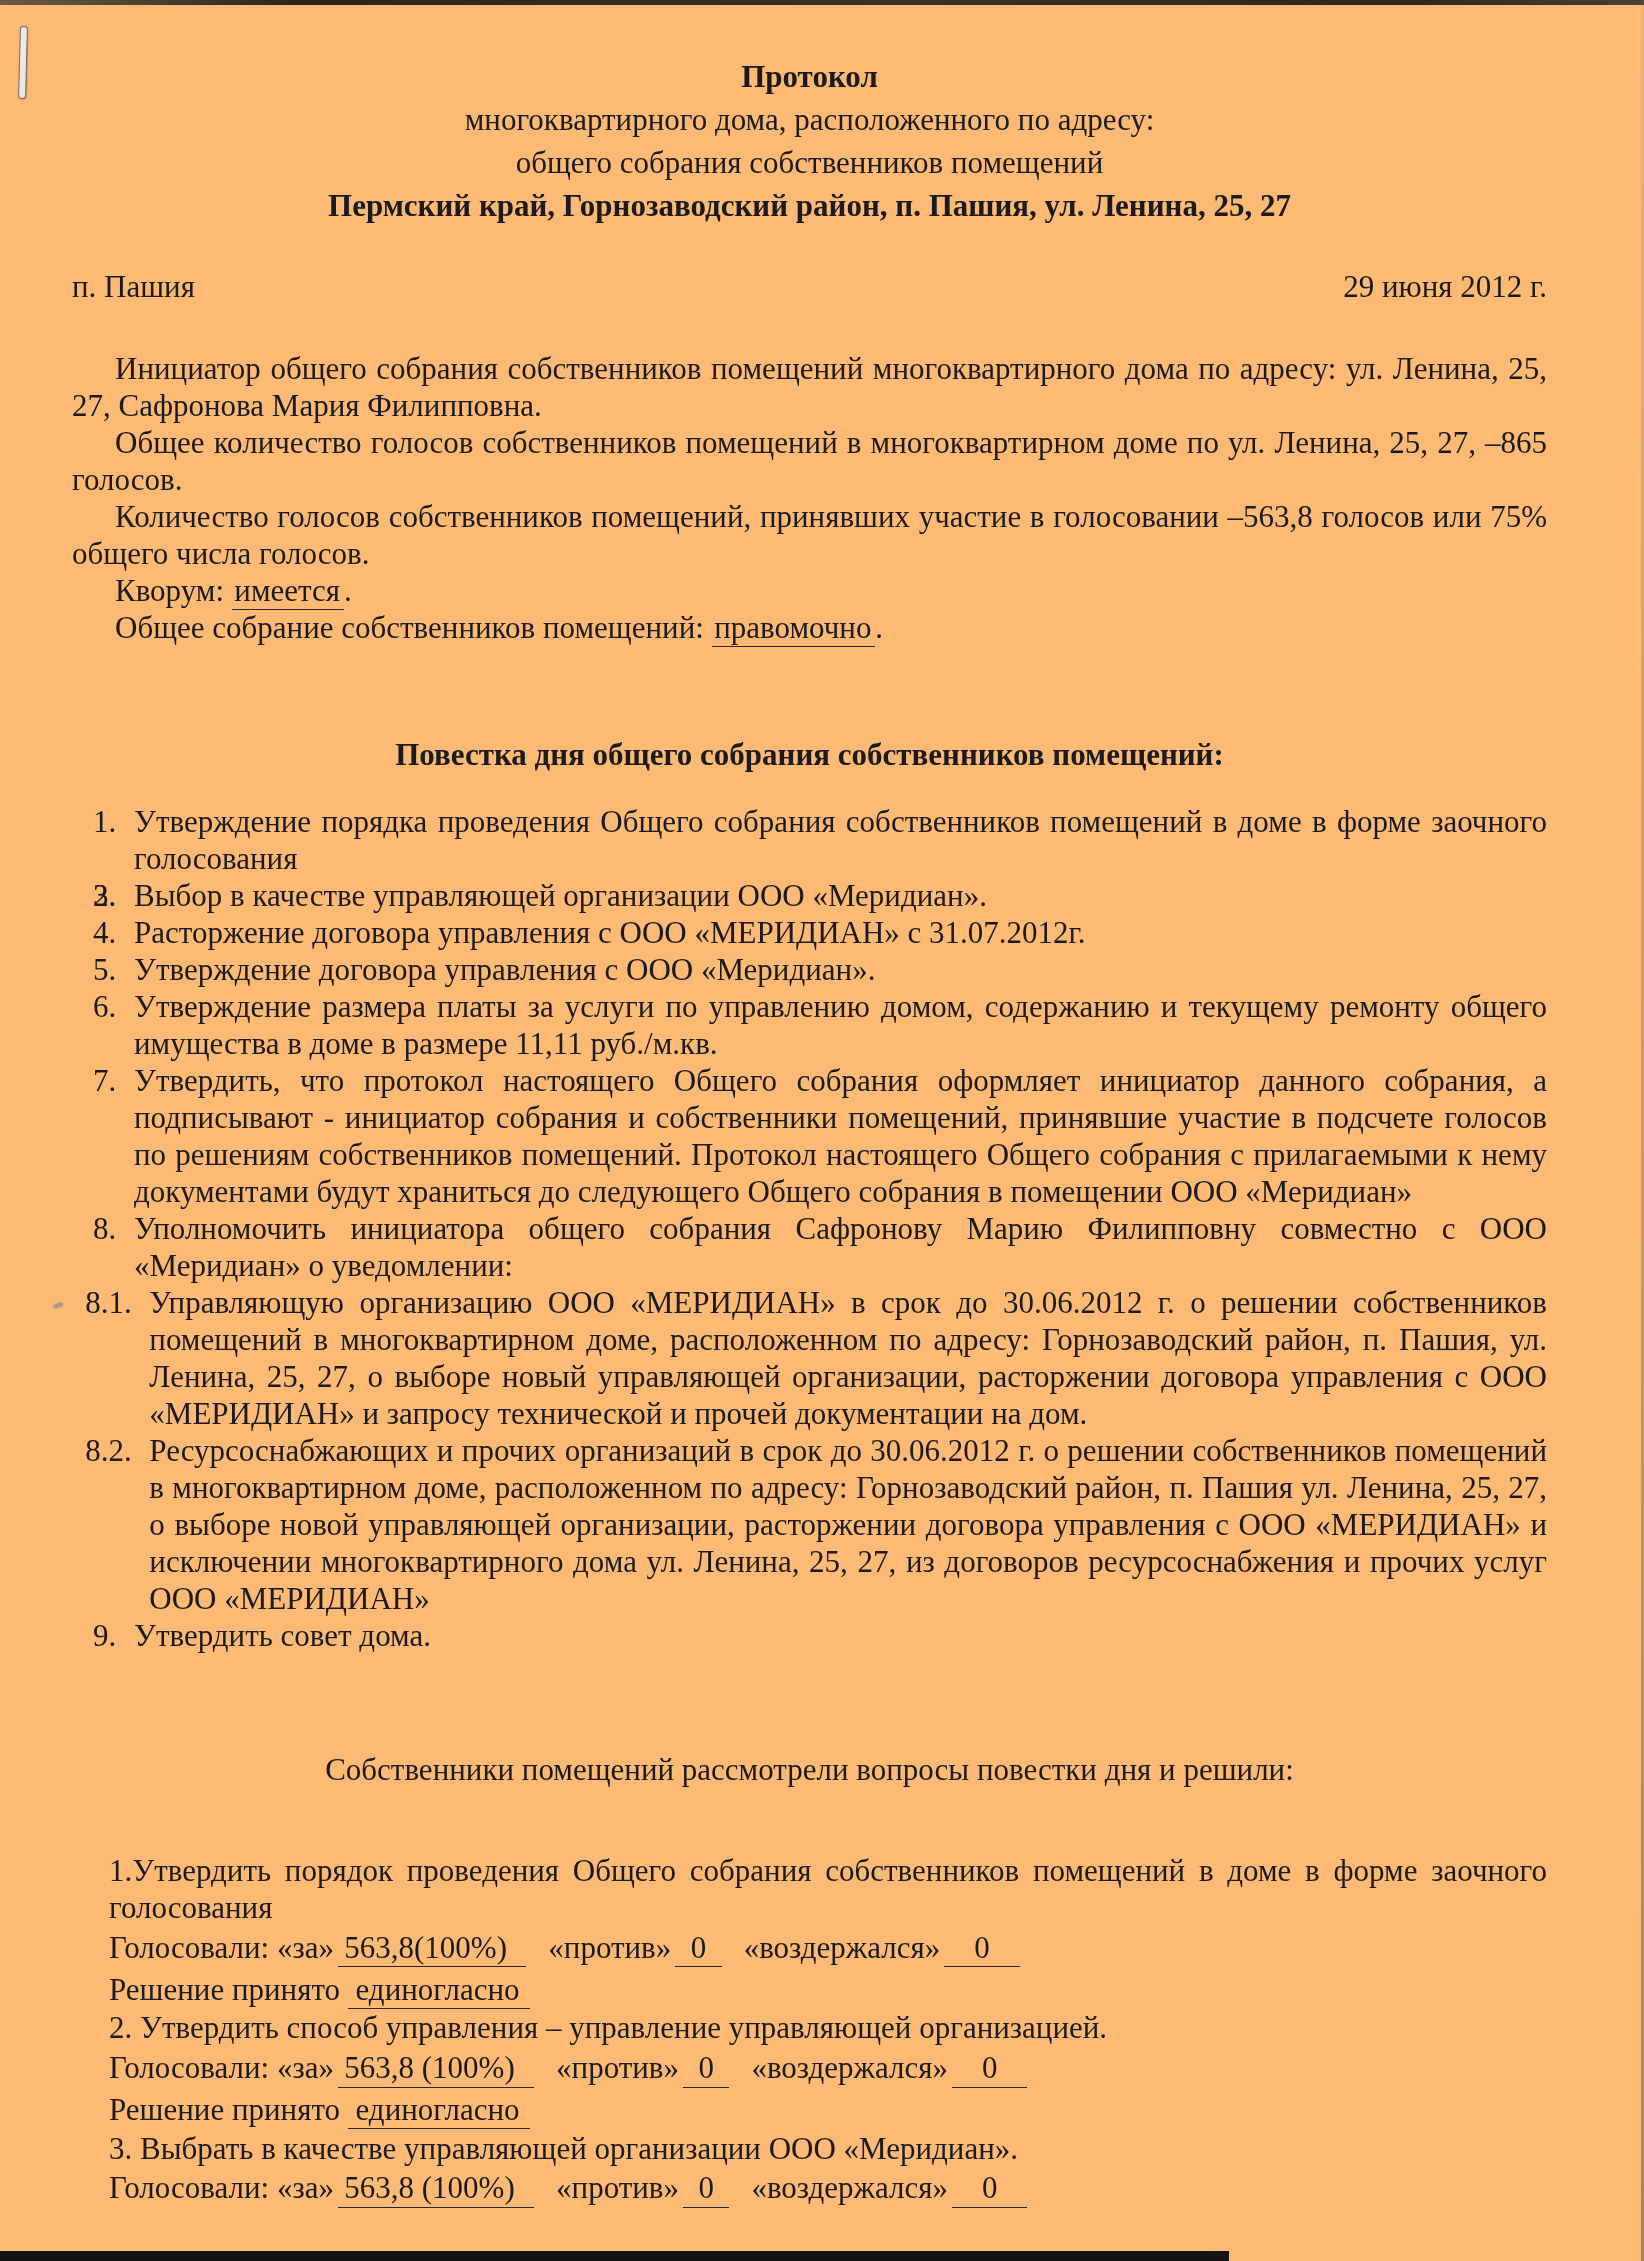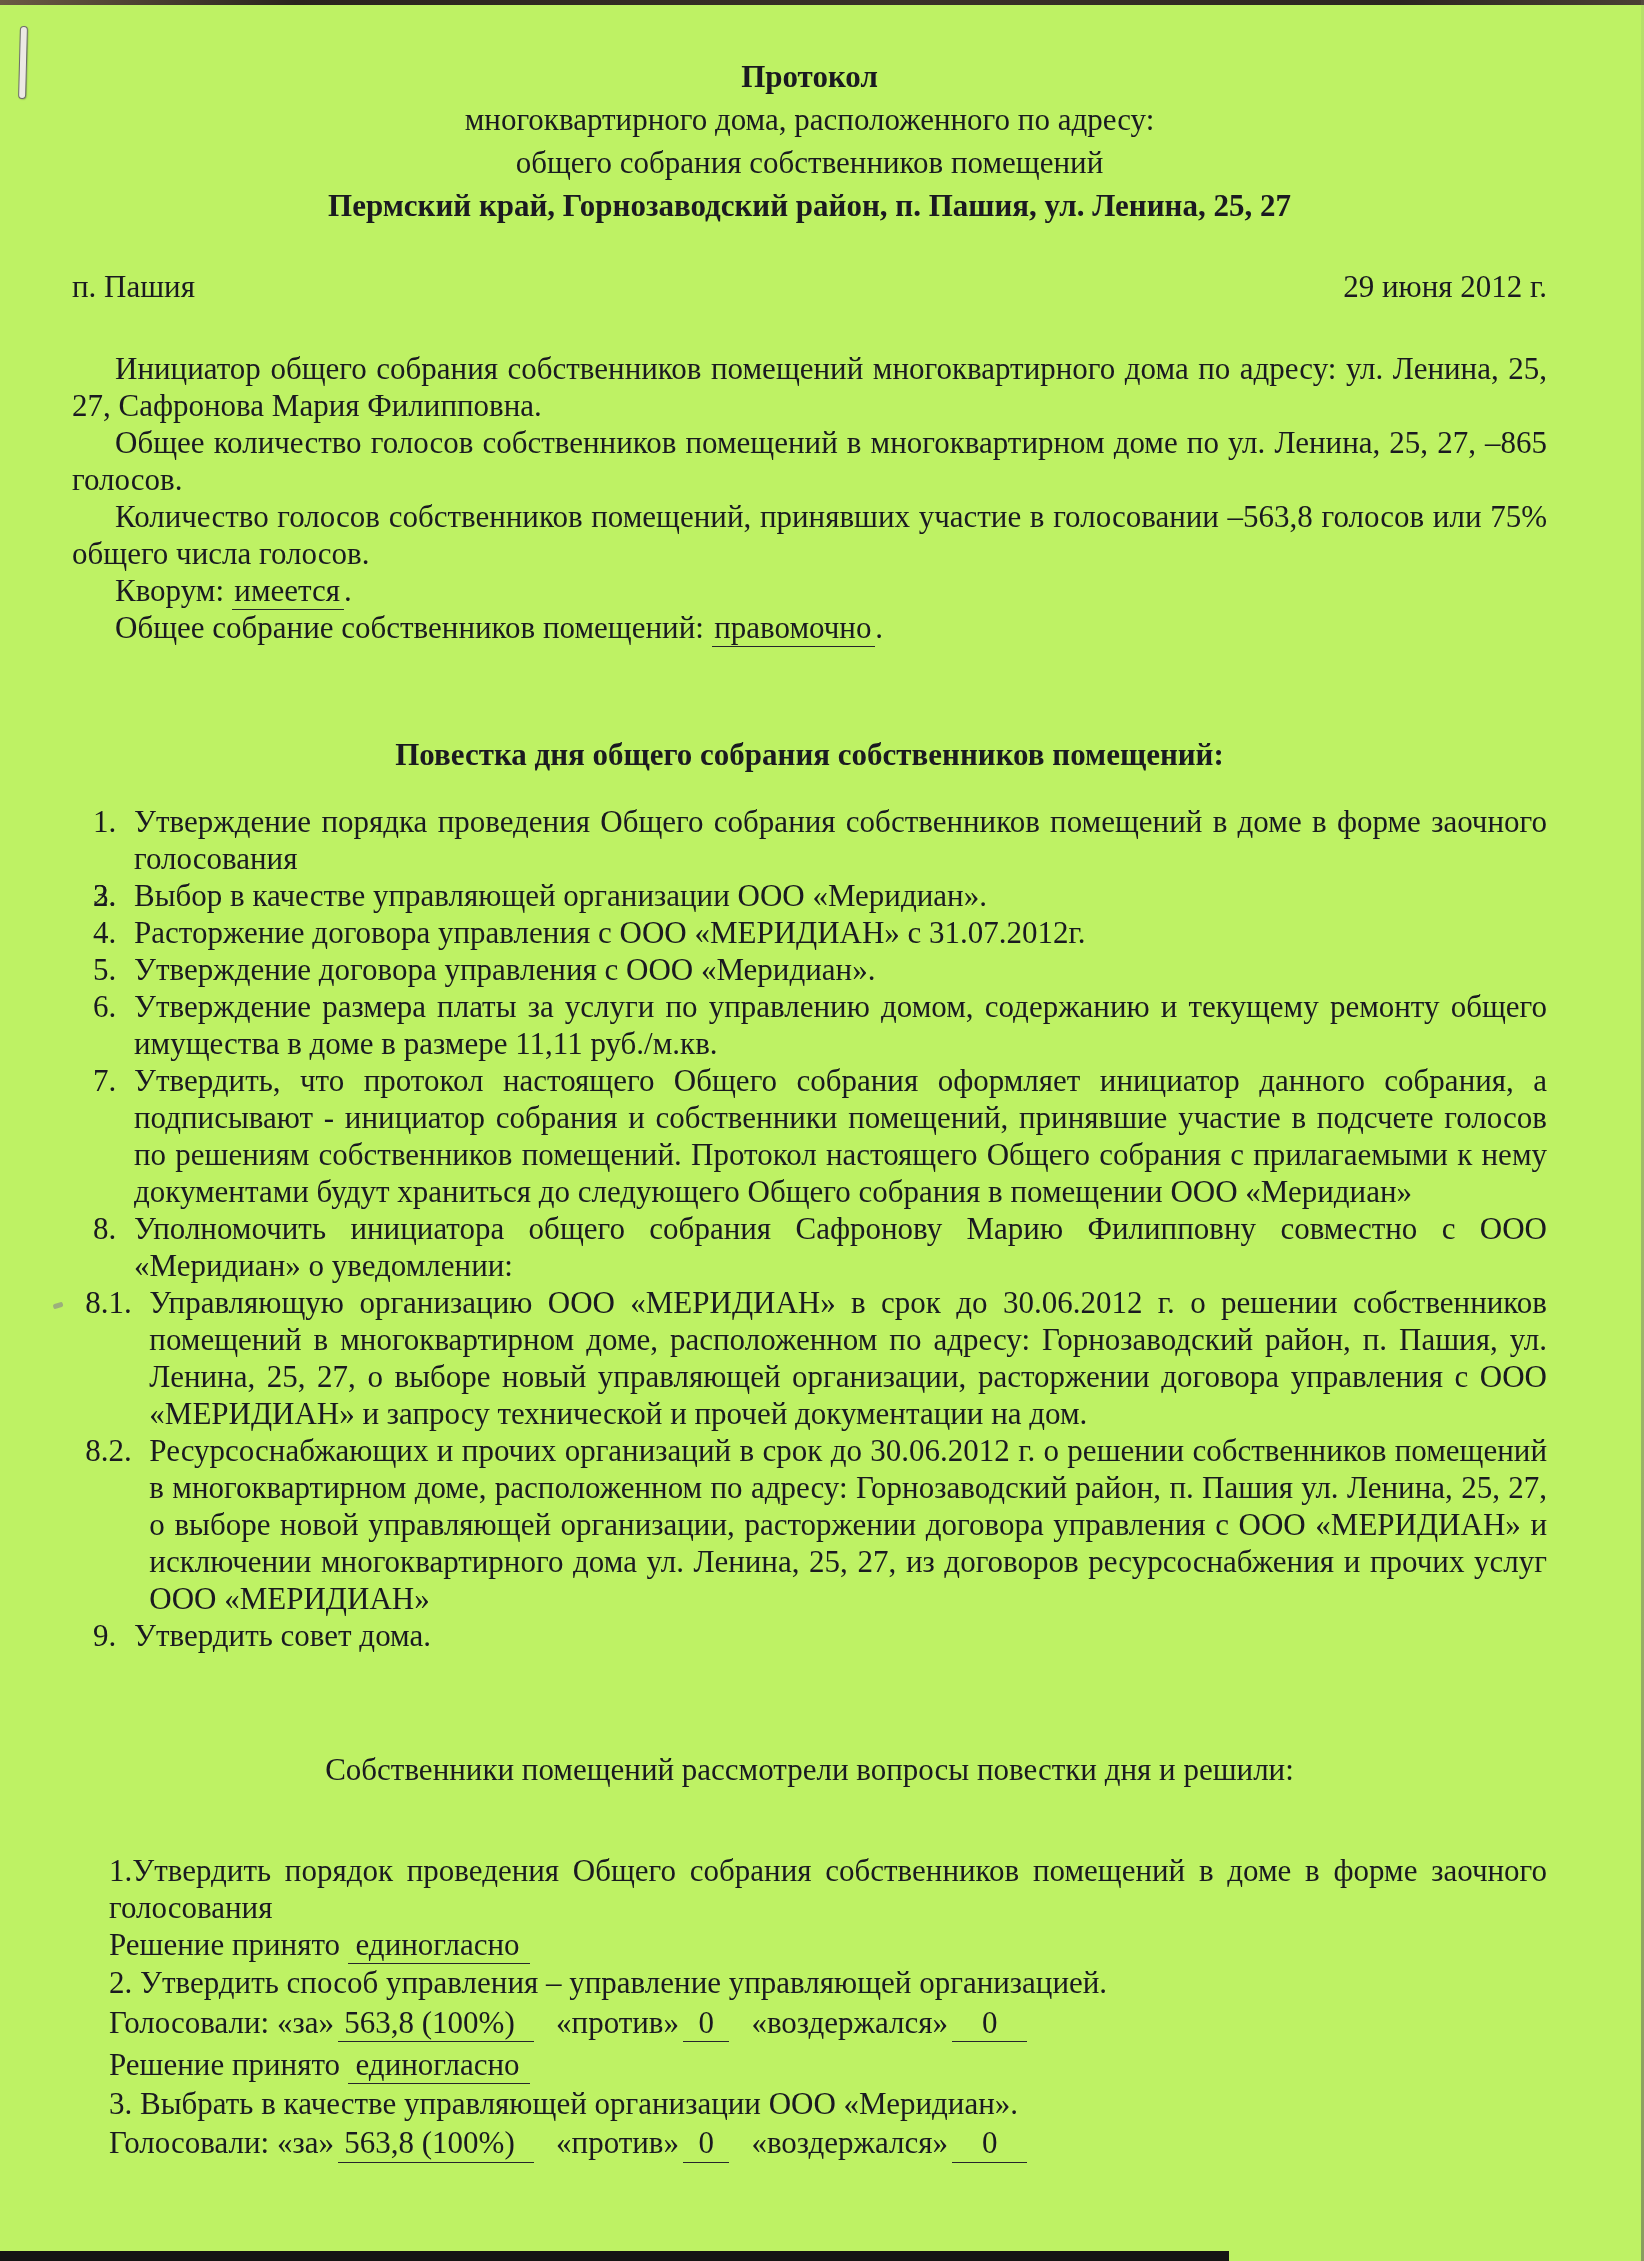--- a/index.html
+++ b/index.html
@@ -1,19 +1,19 @@
 <!DOCTYPE html>
 <html lang="ru" style="font-size:10.3px"><head>
 <meta charset="utf-8">
 <style>
   html,body{margin:0;padding:0;background:#f6f6f3;}
   .page{
     position:relative;
     width:1645px;height:2261px;
-    background:#bef264;
+    background:#fdba74;
     overflow:hidden;
     font-family:"Liberation Serif","DejaVu Serif",serif;
     color:#1a1a20;
     font-size:31px;
     line-height:37px;
   }
   
   .scan-edge-top{
     position:absolute;top:0;left:0;width:100%;height:5.2px;
     background:linear-gradient(90deg,#6b5a44,#2a241d 18%,#3a3128 55%,#2c2620 85%,#4a4034);
@@ -134,20 +134,23 @@
       <div class="agenda-item sub"><span class="num">8.1.</span><span>Управляющую организацию ООО «МЕРИДИАН» в срок до 30.06.2012 г. о решении собственников помещений в многоквартирном доме, расположенном по адресу: Горнозаводский район, п. Пашия, ул. Ленина, 25, 27, о выборе новый управляющей организации, расторжении договора управления с ООО «МЕРИДИАН» и запросу технической и прочей документации на дом.</span></div>
       <div class="agenda-item sub"><span class="num">8.2.</span><span>Ресурсоснабжающих и прочих организаций в срок до 30.06.2012 г. о решении собственников помещений в многоквартирном доме, расположенном по адресу: Горнозаводский район, п. Пашия ул. Ленина, 25, 27, о выборе новой управляющей организации, расторжении договора управления с ООО «МЕРИДИАН» и исключении многоквартирного дома ул. Ленина, 25, 27, из договоров ресурсоснабжения и прочих услуг ООО «МЕРИДИАН»</span></div>
       <div class="agenda-item"><span class="num">9.</span><span>Утвердить совет дома.</span></div>
     </div>
 
     <div class="decisions-heading">Собственники помещений рассмотрели вопросы повестки дня и решили:</div>
 
     <div class="decisions">
 
       <p class="d-text">1.Утвердить порядок проведения Общего собрания собственников помещений в доме в форме заочного голосования</p>
+      <p class="vote">
+        <span>Голосовали: «за»</span><span class="uval za">563,8(100%)</span><span class="vl">«против»</span><span class="uval">0</span><span class="vl">«воздержался»</span><span class="uval wide">0</span>
+      </p>
       <p class="resolution"><span>Решение принято</span> <span class="u res">единогласно</span></p>
 
       <p class="d-text">2. Утвердить способ управления – управление управляющей организацией.</p>
       <p class="vote">
         <span>Голосовали: «за»</span><span class="uval za">563,8 (100%)</span><span class="vl">«против»</span><span class="uval">0</span><span class="vl">«воздержался»</span><span class="uval wide">0</span>
       </p>
       <p class="resolution"><span>Решение принято</span> <span class="u res">единогласно</span></p>
 
       <p class="d-text">3. Выбрать в качестве управляющей организации ООО «Меридиан».</p>
       <p class="vote">

